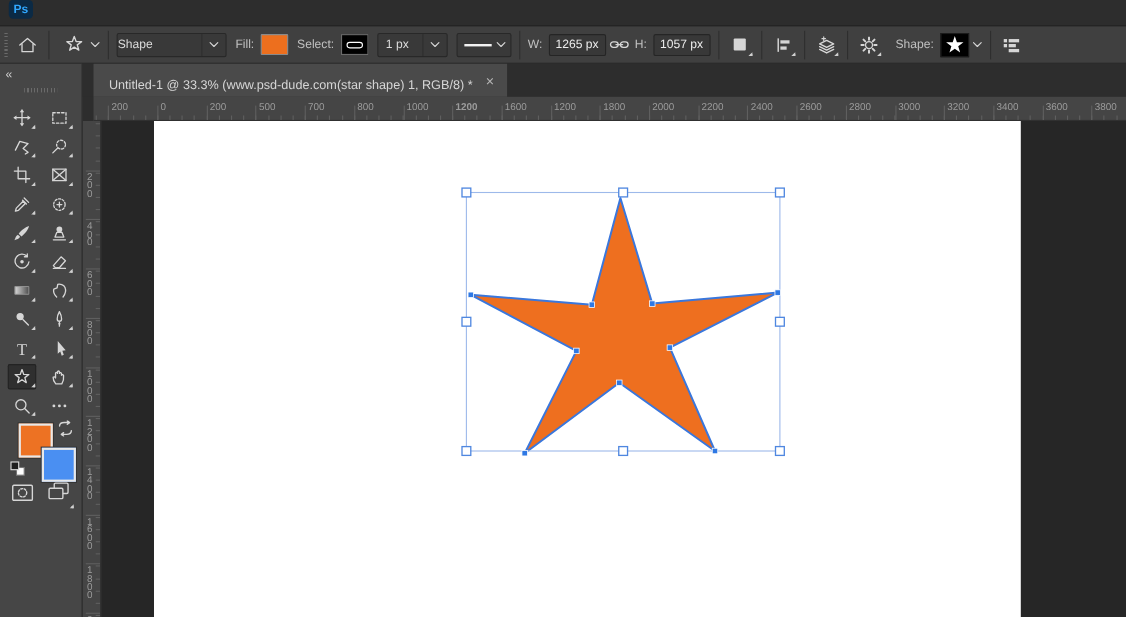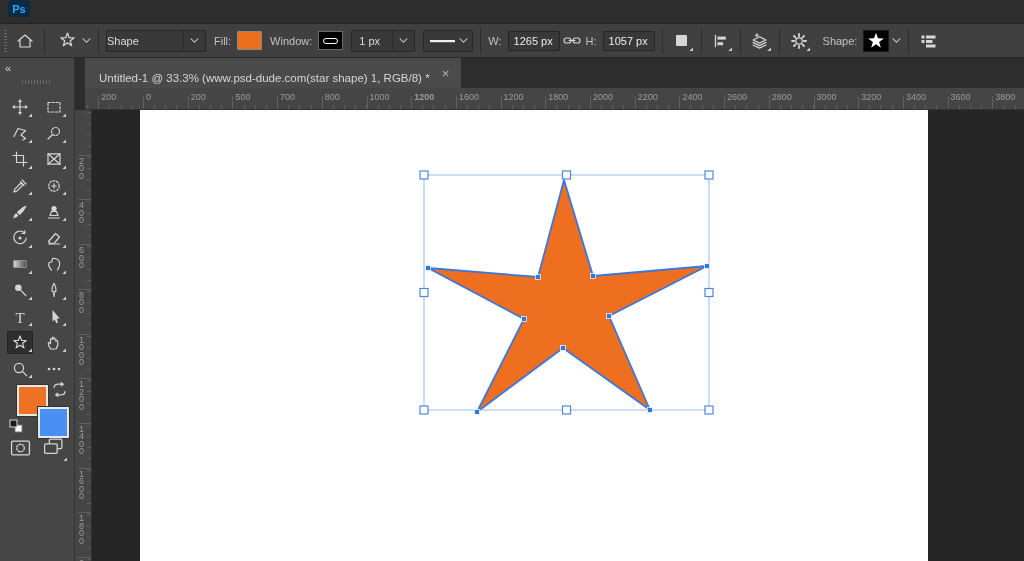--- a/index.html
+++ b/index.html
@@ -124,21 +124,21 @@
       <span class="combo-chev">
         <svg class="lineicon" width="9" height="7" viewBox="0 0 10 8">
             <path d="M1 2l4 4 4-4"></path>
           </svg>
         </span>
     </div>
 
     <span class="opt-label">Fill:</span>
     <div class="swatch" style="background: rgb(237, 111, 30);"></div>
 
-    <span class="opt-label">Window:</span>
+    <span class="opt-label">Select:</span>
     <div class="stroke-swatch">
       <div class="stroke-pill"></div>
     </div>
 
     <div class="opt-field" style="width:64px; padding-left:7px; margin-left:8px">
       <span>1 px</span>
       <span class="combo-chev">
         <svg class="lineicon" width="9" height="7" viewBox="0 0 10 8">
             <path d="M1 2l4 4 4-4"></path>
           </svg>

